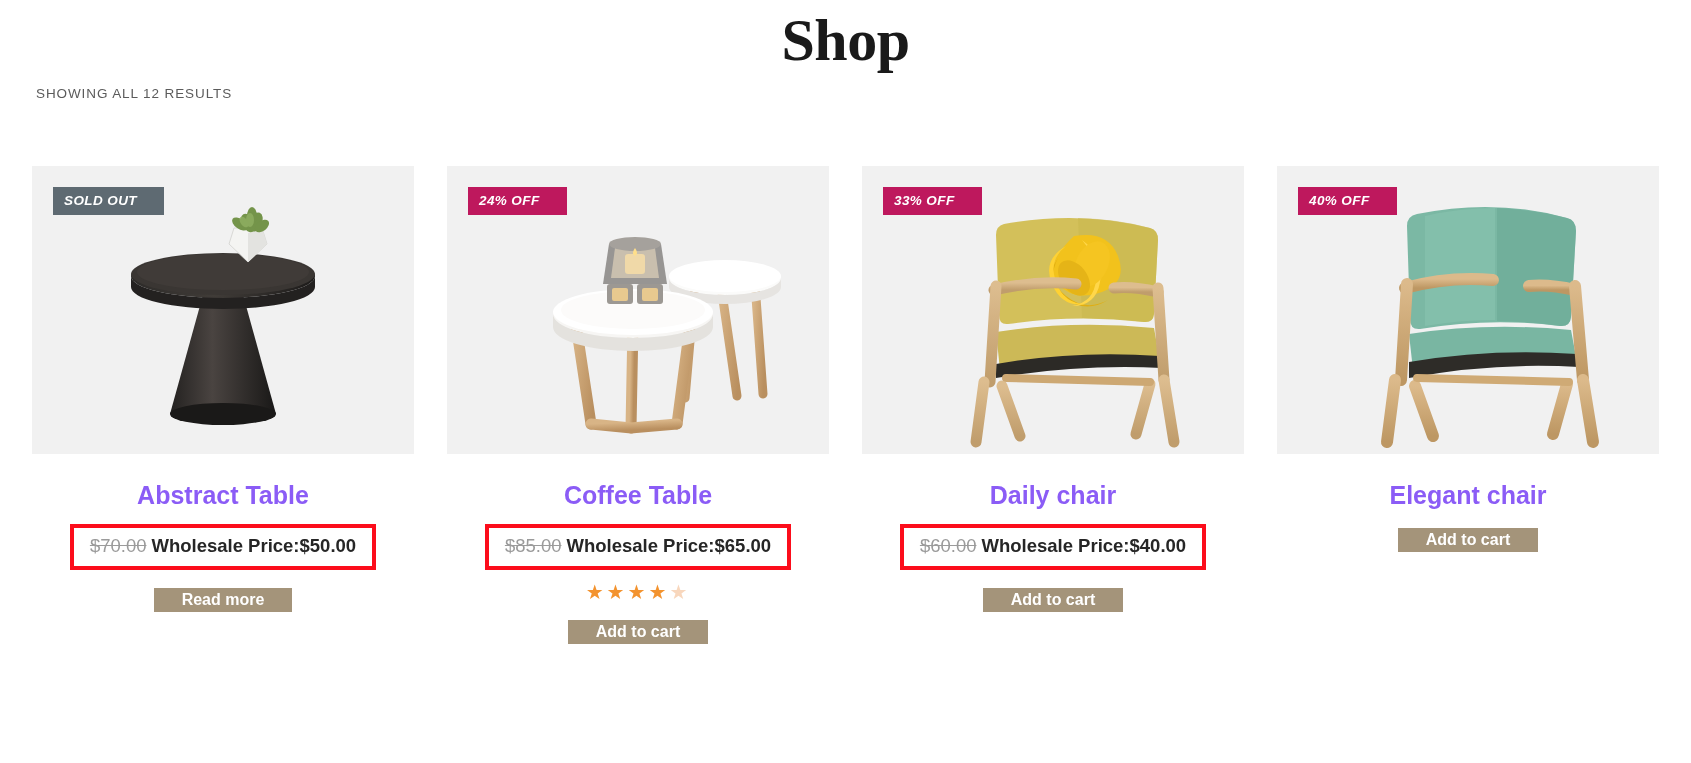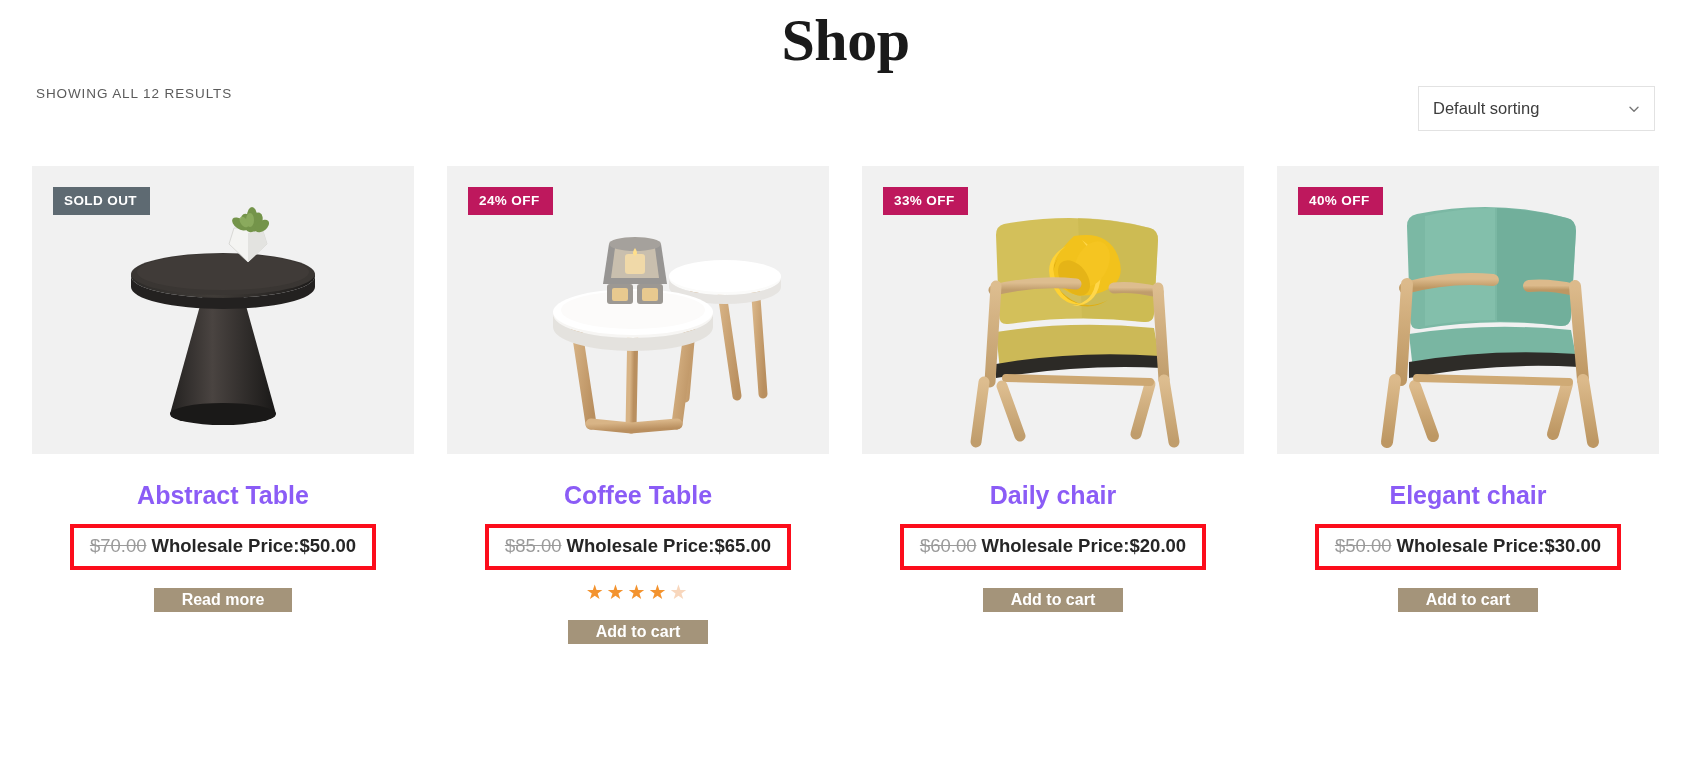--- a/index.html
+++ b/index.html
@@ -101,22 +101,23 @@
 
   .badge {
     position: absolute;
     top: 21px;
     left: 21px;
     z-index: 5;
     color: #ffffff;
     font-size: 13.5px;
     font-weight: 700;
     letter-spacing: 0.4px;
-    padding: 7px 13px 7px 11px;
+    padding: 7px 27px 7px 11px;
     line-height: 1;
+    font-style: italic;
   }
   .badge.sold-out { background: #5e6a72; }
   .badge.discount { background: #be185d; }
 
   .art { position: absolute; inset: 0; }
 
   .card-title {
     font-family: Liberation Sans, sans-serif;
     font-weight: 700;
     font-size: 25px;
@@ -181,28 +182,20 @@
 </head>
 <body>
 
 <div class="page">
 
   <h1 class="page-title">Shop</h1>
 
   <div class="toolbar">
     <div class="result-count">SHOWING ALL 12 RESULTS</div>
 
-    <div class="sorting-select">
-      <span class="sel-label">Default sorting</span>
-      <span class="chevron">
-        <svg viewBox="0 0 12 12" fill="none" stroke="currentColor" stroke-width="1.4">
-          <path d="M2 4.2 L6 8.2 L10 4.2" stroke-linecap="round" stroke-linejoin="round"></path>
-        </svg>
-      </span>
-    </div>
   </div>
 
   <div class="grid">
 
     <div class="card">
       <div class="thumb">
         <div class="art">
           <svg class="art-svg" viewBox="0 0 350 288" preserveAspectRatio="xMidYMid meet">
             <defs>
               <linearGradient id="tbl1" x1="0" y1="0" x2="1" y2="0">
@@ -363,21 +356,21 @@
             </g>
           </svg>
         </div>
         <div class="badge discount">33% OFF</div>
       </div>
 
       <div class="card-title">Daily chair</div>
 
       <div class="price-row">
         <span class="price-old">$60.00</span>
-          <span class="price-new">Wholesale Price:$20.00</span>
+          <span class="price-new">Wholesale Price:$40.00</span>
       </div>
 
       <div class="btn-wrap">
         <button class="btn">Add to cart</button>
       </div>
     </div>
 
     <div class="card">
       <div class="thumb">
         <div class="art">
@@ -409,24 +402,20 @@
             <g stroke="#cfaa75" stroke-width="8" stroke-linecap="round" fill="none">
               <path d="M124 212 L276 216"></path>
             </g>
           </svg>
         </div>
         <div class="badge discount">40% OFF</div>
       </div>
 
       <div class="card-title">Elegant chair</div>
 
-      <div class="price-row">
-        <span class="price-old">$50.00</span>
-          <span class="price-new">Wholesale Price:$30.00</span>
-      </div>
 
       <div class="btn-wrap">
         <button class="btn">Add to cart</button>
       </div>
     </div>
 
   </div>
 </div>
 
 </body></html>

